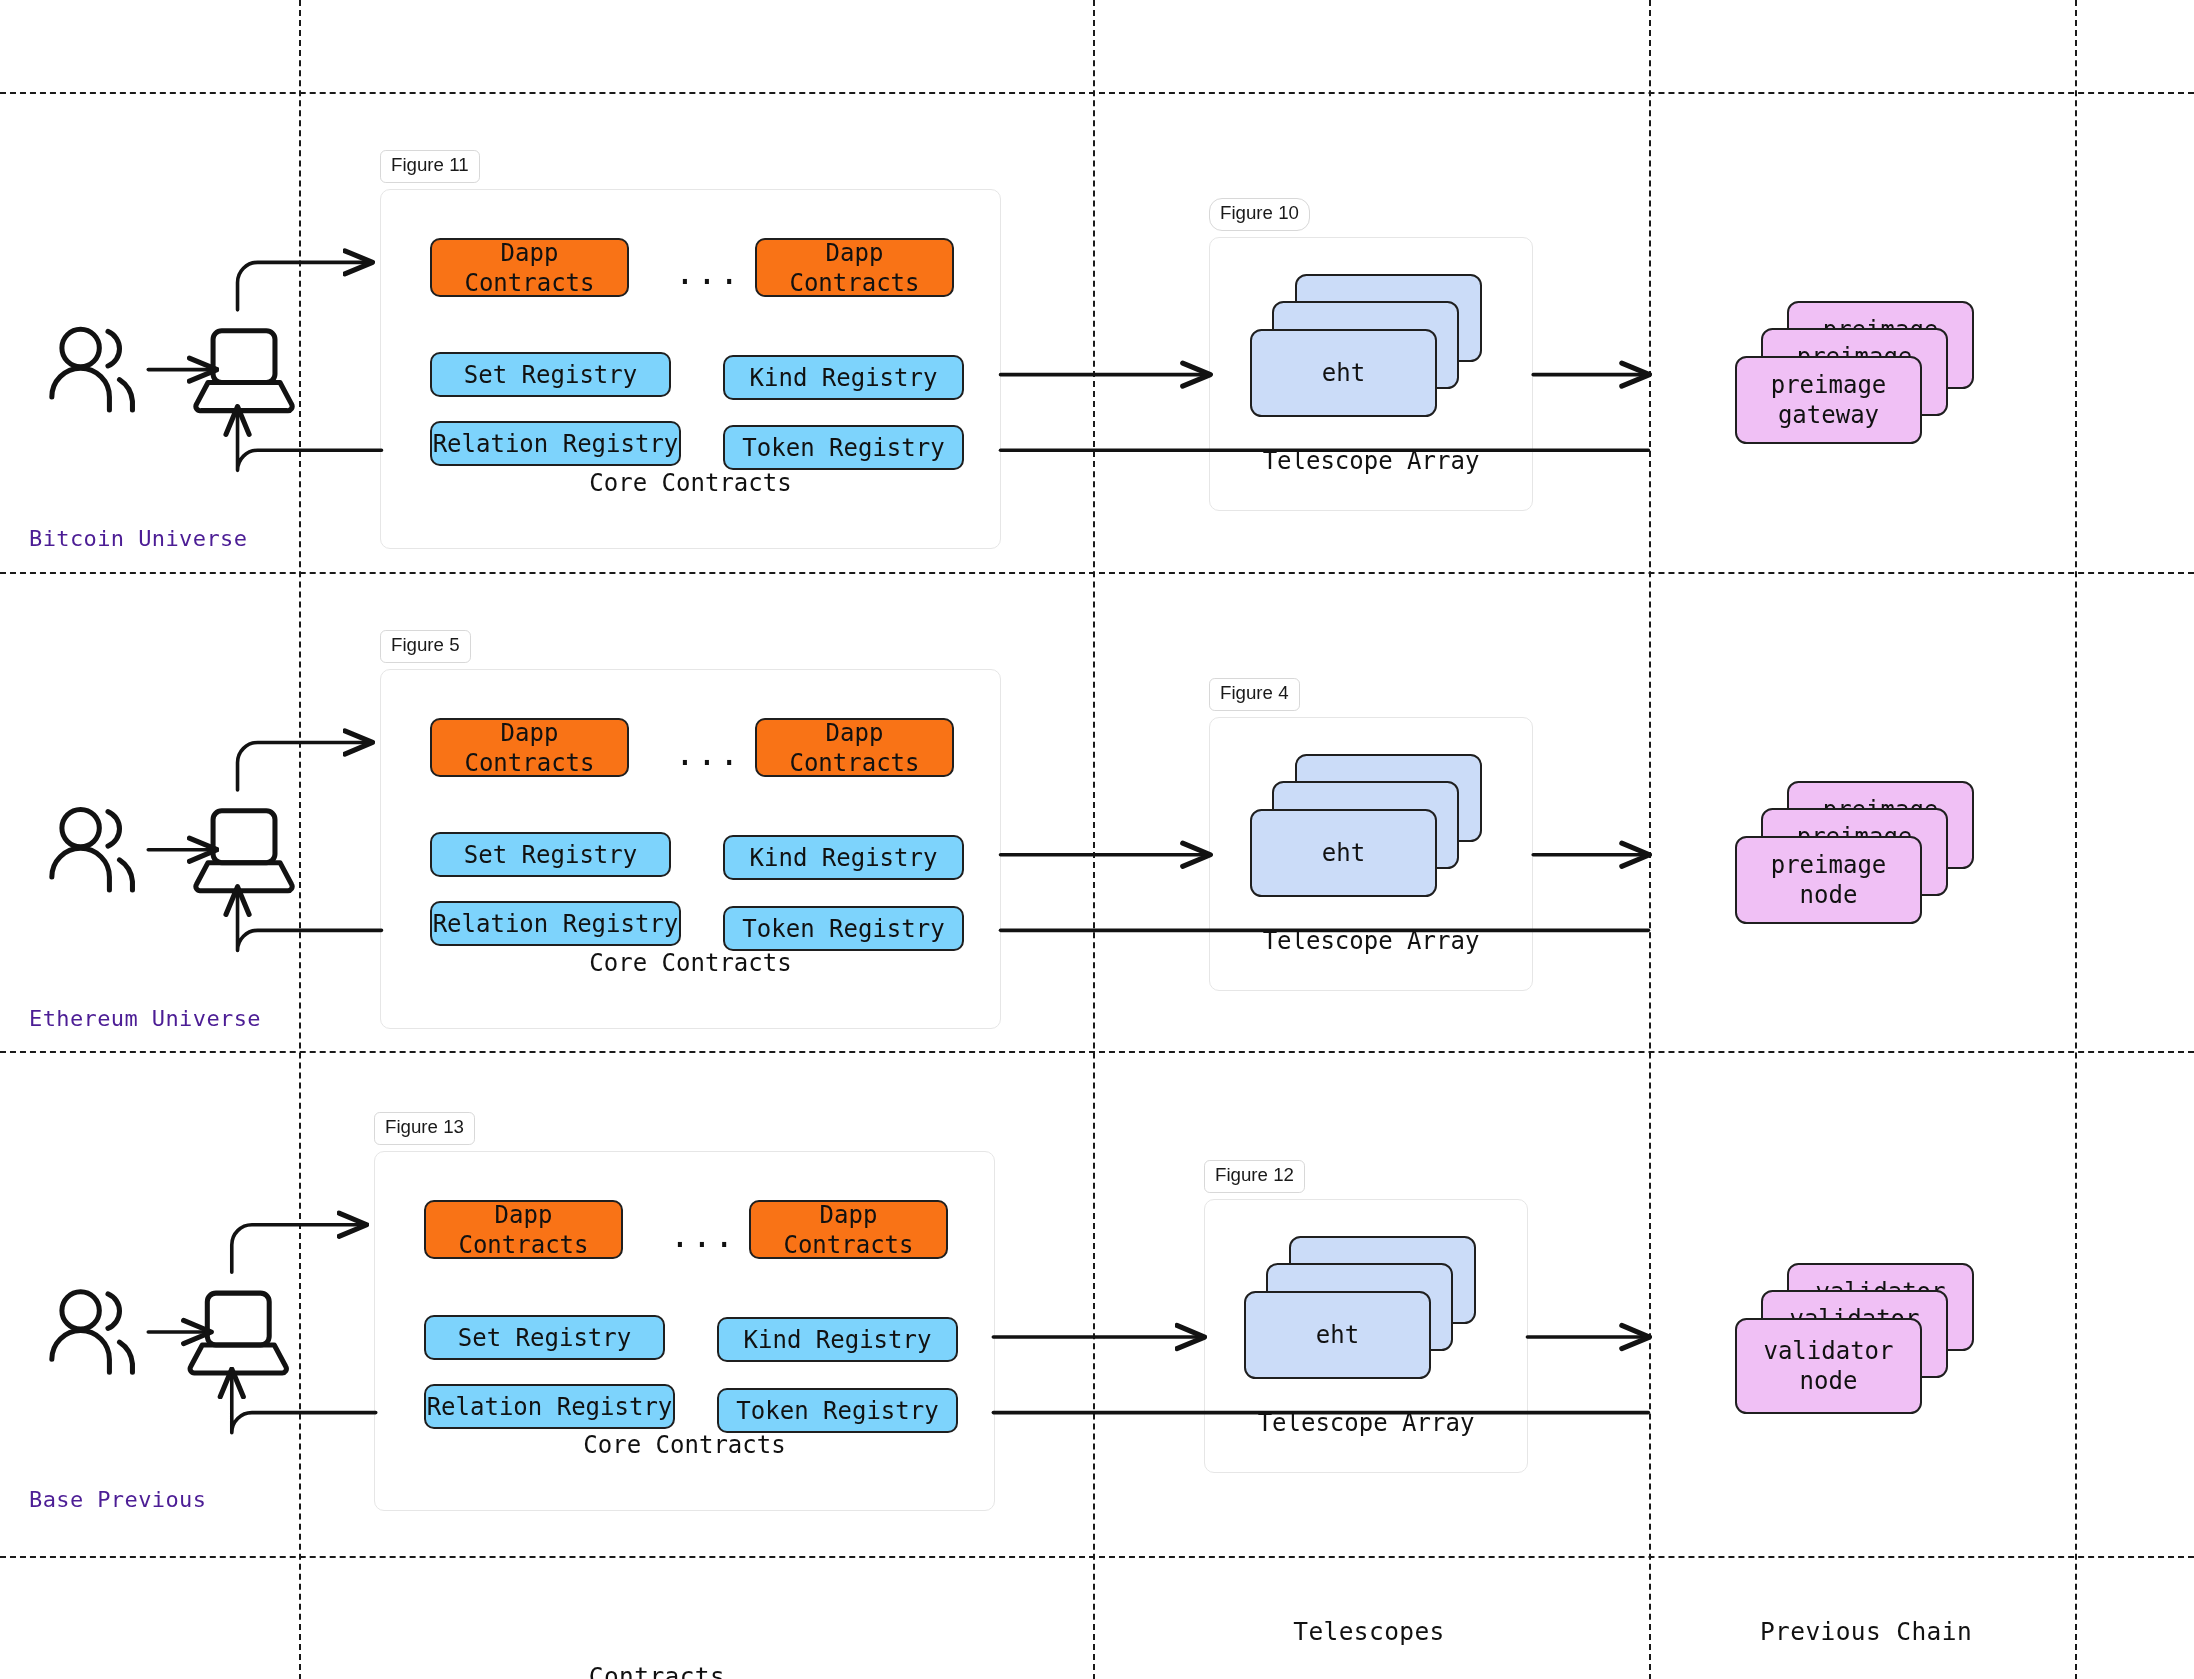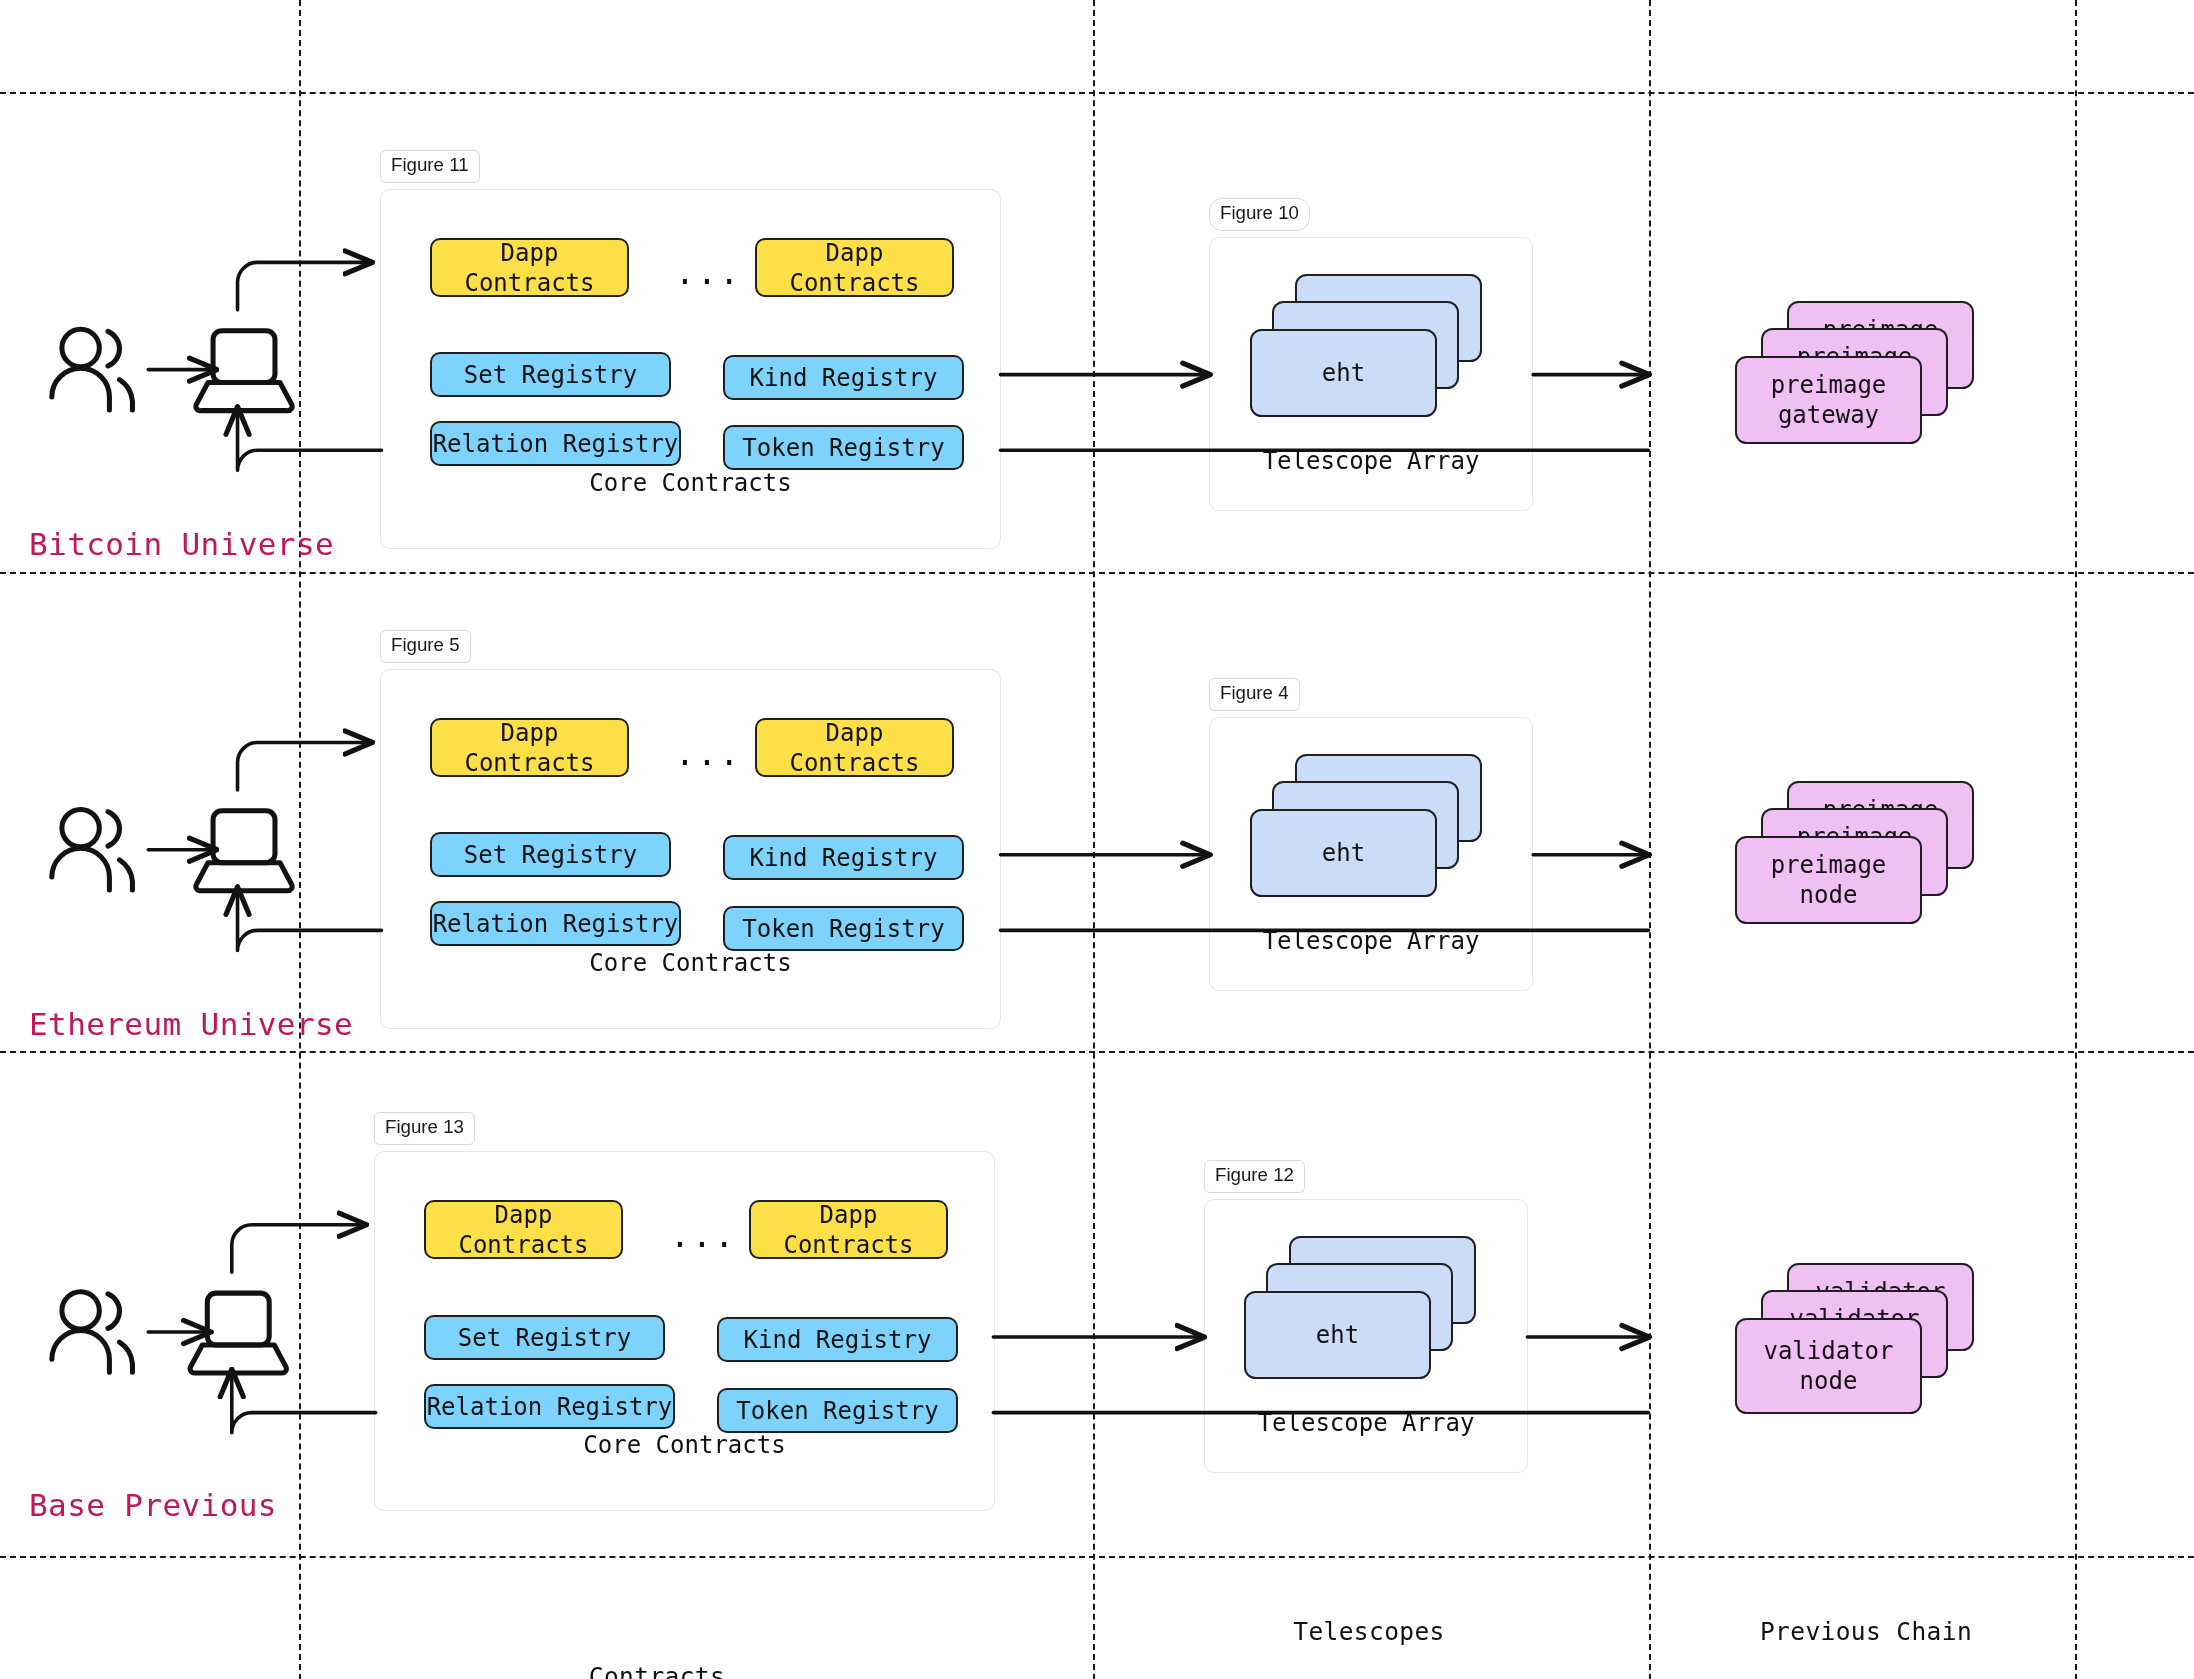--- a/index.html
+++ b/index.html
@@ -28,22 +28,22 @@
     position: absolute;
     left: 0;
     width: 2194px;
     height: 0;
     border-top: 2.9px dashed #1a1a1a;
   }
 
   
   .universe-label {
     position: absolute;
-    font-size: 31px;
-    color: #be185d;
+    font-size: 22px;
+    color: #4c1d95;
     letter-spacing: 0.4px;
     white-space: nowrap;
   }
   .column-label {
     position: absolute;
     font-size: 24.5px;
     color: #111;
     letter-spacing: 0.4px;
     white-space: nowrap;
     transform: translateX(-50%);
@@ -89,21 +89,21 @@
     display: flex;
     align-items: center;
     justify-content: center;
     text-align: center;
     font-size: 24px;
     color: #111;
     line-height: 1.25;
     z-index: 4;
     white-space: pre-line;
   }
-  .node.green { background: #fde047; }
+  .node.green { background: #f97316; }
   .node.pink  { background: #7dd3fc; }
 
   .ellipsis {
     position: absolute;
     font-size: 33px;
     color: #111;
     letter-spacing: 2.2px;
     z-index: 4;
   }
 

